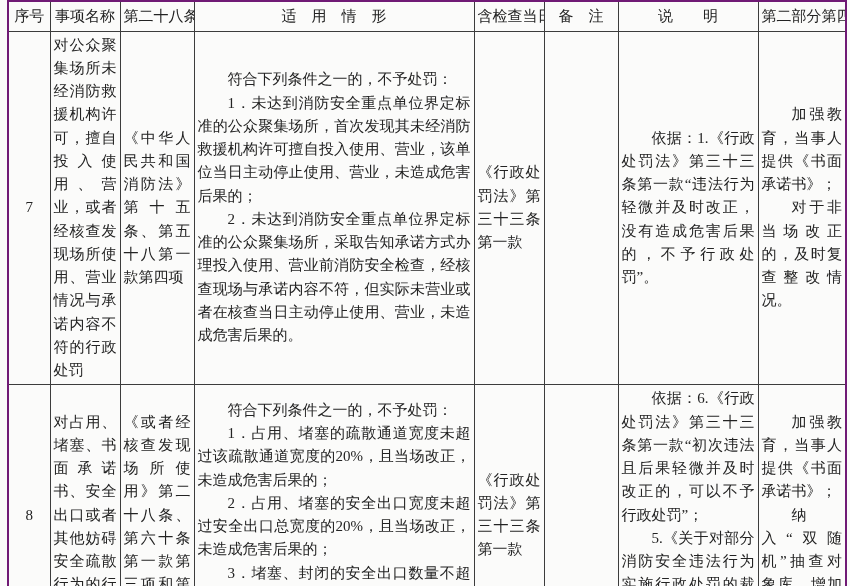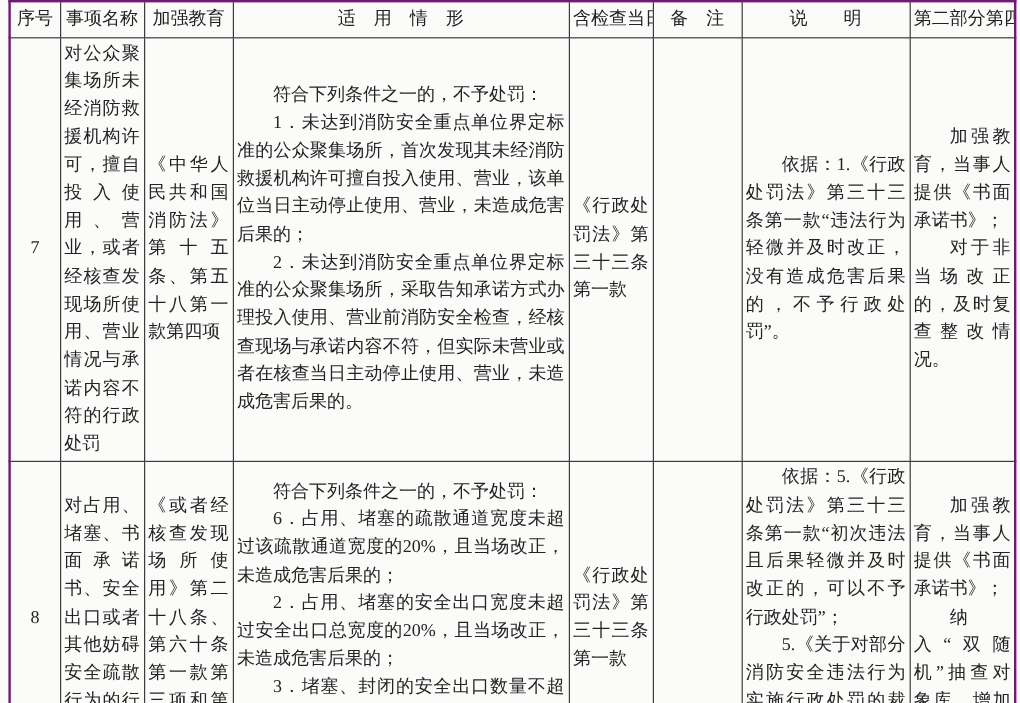--- a/index.html
+++ b/index.html
@@ -74,21 +74,21 @@
       <col style="width:280px">
       <col style="width:70px">
       <col style="width:74px">
       <col style="width:140px">
       <col style="width:88px">
     </colgroup>
     <thead>
       <tr>
         <th>序号</th>
         <th>事项名称</th>
-        <th>加强教育</th>
+        <th>第二十八条</th>
         <th>适　用　情　形</th>
         <th>含检查当日</th>
         <th>备　注</th>
         <th>说　　明</th>
         <th>第二部分第四点</th>
       </tr>
     </thead>
     <tbody>
 
       <tr class="row-7">
@@ -110,28 +110,28 @@
           <p>对于非当场改正的，及时复查整改情况。</p>
         </td>
       </tr>
 
       <tr class="row-8">
         <td class="c-no">8</td>
         <td class="c-name">对占用、堵塞、书面承诺书、安全出口或者其他妨碍安全疏散行为的行政处罚</td>
         <td class="c-basis">《或者经核查发现场所使用》第二十八条、第六十条第一款第三项和第二款</td>
         <td class="c-sit">
           <p>符合下列条件之一的，不予处罚：</p>
-          <p>6．占用、堵塞的疏散通道宽度未超过该疏散通道宽度的20%，且当场改正，未造成危害后果的；</p>
+          <p>1．占用、堵塞的疏散通道宽度未超过该疏散通道宽度的20%，且当场改正，未造成危害后果的；</p>
           <p>2．占用、堵塞的安全出口宽度未超过安全出口总宽度的20%，且当场改正，未造成危害后果的；</p>
           <p>3．堵塞、封闭的安全出口数量不超过1处，且当场改正，未造成危害后果的。</p>
         </td>
         <td class="c-ex">《行政处罚法》第三十三条第一款</td>
         <td class="c-remark"></td>
         <td class="c-exp">
-          <p>依据：5.《行政处罚法》第三十三条第一款“初次违法且后果轻微并及时改正的，可以不予行政处罚”；</p>
+          <p>依据：6.《行政处罚法》第三十三条第一款“初次违法且后果轻微并及时改正的，可以不予行政处罚”；</p>
           <p>5.《关于对部分消防安全违法行为实施行政处罚的裁量指导意见》第二部分第四点。</p>
         </td>
         <td class="c-meas">
           <p>加强教育，当事人提供《书面承诺书》；</p>
           <p>纳入“双随机”抽查对象库，增加抽查频率。</p>
         </td>
       </tr>
 
 
     </tbody>

